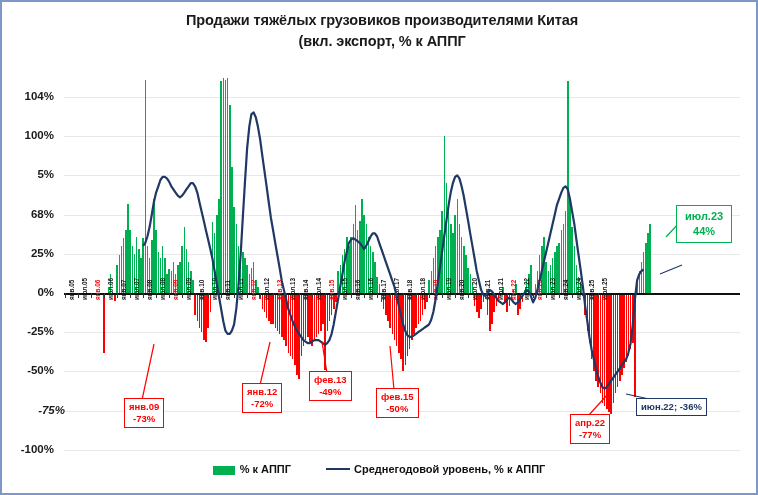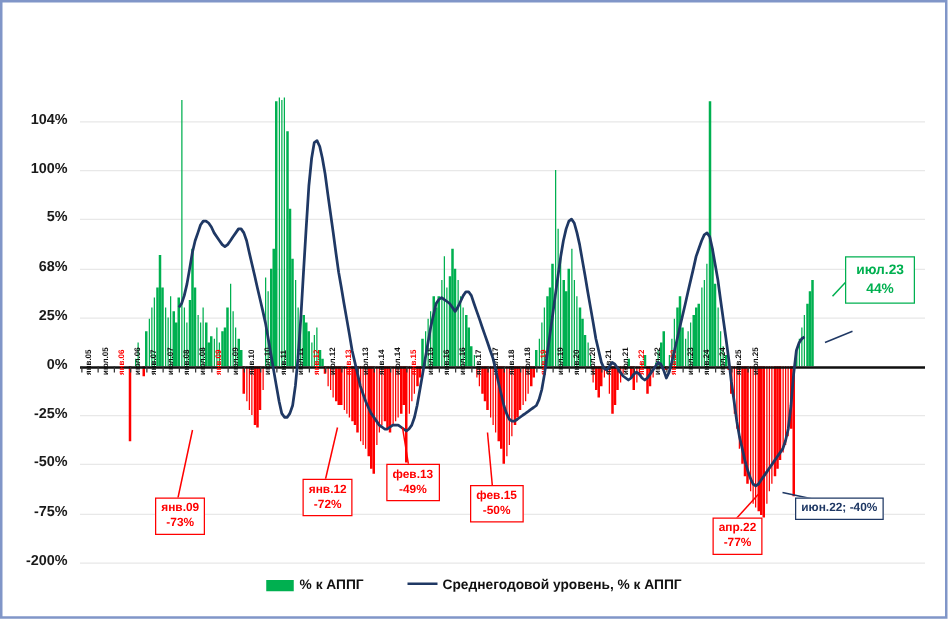--- a/index.html
+++ b/index.html
@@ -74,20 +74,22 @@
     vertical-align:middle;margin-right:4px;position:relative;top:-1px;
   }
   #legend .entry{display:inline-block;margin:0 16px;vertical-align:middle;}
 </style>
 </head>
 <body>
 
 <div id="frame">
 
   <div id="title">
+    <div>Продажи тяжёлых грузовиков производителями Китая</div>
+    <div>(вкл. экспорт, % к АППГ</div>
   </div>
 
   <div id="ylabels"></div>
   <div id="plotarea"></div>
 
 <div class="gridline" style="top: 94.8321px; left: 62px;"></div>
     <div class="ylabel" style="top: 94.8321px; left: 0px;">104%</div>
     <div class="gridline" style="top: 134.066px; left: 62px;"></div>
     <div class="ylabel" style="top: 134.066px; left: 0px;">100%</div>
     <div class="gridline" style="top: 173.299px; left: 62px;"></div>
@@ -95,23 +97,23 @@
     <div class="gridline" style="top: 212.533px; left: 62px;"></div>
     <div class="ylabel" style="top: 212.533px; left: 0px;">68%</div>
     <div class="gridline" style="top: 251.766px; left: 62px;"></div>
     <div class="ylabel" style="top: 251.766px; left: 0px;">25%</div>
     <div class="ylabel" style="top: 291px; left: 0px;">0%</div>
     <div class="gridline" style="top: 330.234px; left: 62px;"></div>
     <div class="ylabel" style="top: 330.234px; left: 0px;">-25%</div>
     <div class="gridline" style="top: 369.467px; left: 62px;"></div>
     <div class="ylabel" style="top: 369.467px; left: 0px;">-50%</div>
     <div class="gridline" style="top: 408.701px; left: 62px;"></div>
-    <div class="ylabel" style="top: 408.701px; left: 0px;">-75%</div>
+    <div class="ylabel" style="top: 408.701px; left: 11px; font-style: italic;">-75%</div>
     <div class="gridline" style="top: 447.934px; left: 62px;"></div>
-    <div class="ylabel" style="top: 447.934px; left: 0px;">-200%</div>
+    <div class="ylabel" style="top: 447.934px; left: 0px;">-100%</div>
     <div class="bar neg" style="left: 101.39px; width: 1.6px; top: 291px; height: 59.635px;"></div>
     <div class="bar pos" style="left: 105.723px; width: 1.6px; top: 284.723px; height: 6.27737px;"></div>
     <div class="bar pos" style="left: 107.89px; width: 1.6px; top: 272.168px; height: 18.8321px;"></div>
     <div class="bar neg" style="left: 112.223px; width: 1.6px; top: 291px; height: 7.84672px;"></div>
     <div class="bar pos" style="left: 114.39px; width: 1.6px; top: 262.752px; height: 28.2482px;"></div>
     <div class="bar pos" style="left: 116.557px; width: 1.6px; top: 253.336px; height: 37.6642px;"></div>
     <div class="bar pos" style="left: 118.723px; width: 1.6px; top: 243.92px; height: 47.0803px;"></div>
     <div class="bar pos" style="left: 120.89px; width: 1.6px; top: 236.073px; height: 54.927px;"></div>
     <div class="bar pos" style="left: 123.057px; width: 1.6px; top: 228.226px; height: 62.7737px;"></div>
     <div class="bar pos" style="left: 125.223px; width: 1.6px; top: 201.547px; height: 89.4526px;"></div>
@@ -468,21 +470,21 @@
     </div>
     <div class="callout" style="left: 374px; top: 386px;">
       <div>фев.15</div>
       <div>-50%</div>
     </div>
     <div class="callout" style="left: 568px; top: 412px;">
       <div>апр.22</div>
       <div>-77%</div>
     </div>
     <div class="callout navy" style="left: 634px; top: 396px;">
-      <div>июн.22; -40%</div>
+      <div>июн.22; -36%</div>
     </div>
     <div class="callout green" style="left: 674px; top: 203px;">
       <div>июл.23</div>
       <div>44%</div>
     </div>
   </div>
 
 <div id="legend">
   <span class="entry">
     <span class="swatch-green"></span><span>% к АППГ</span>

